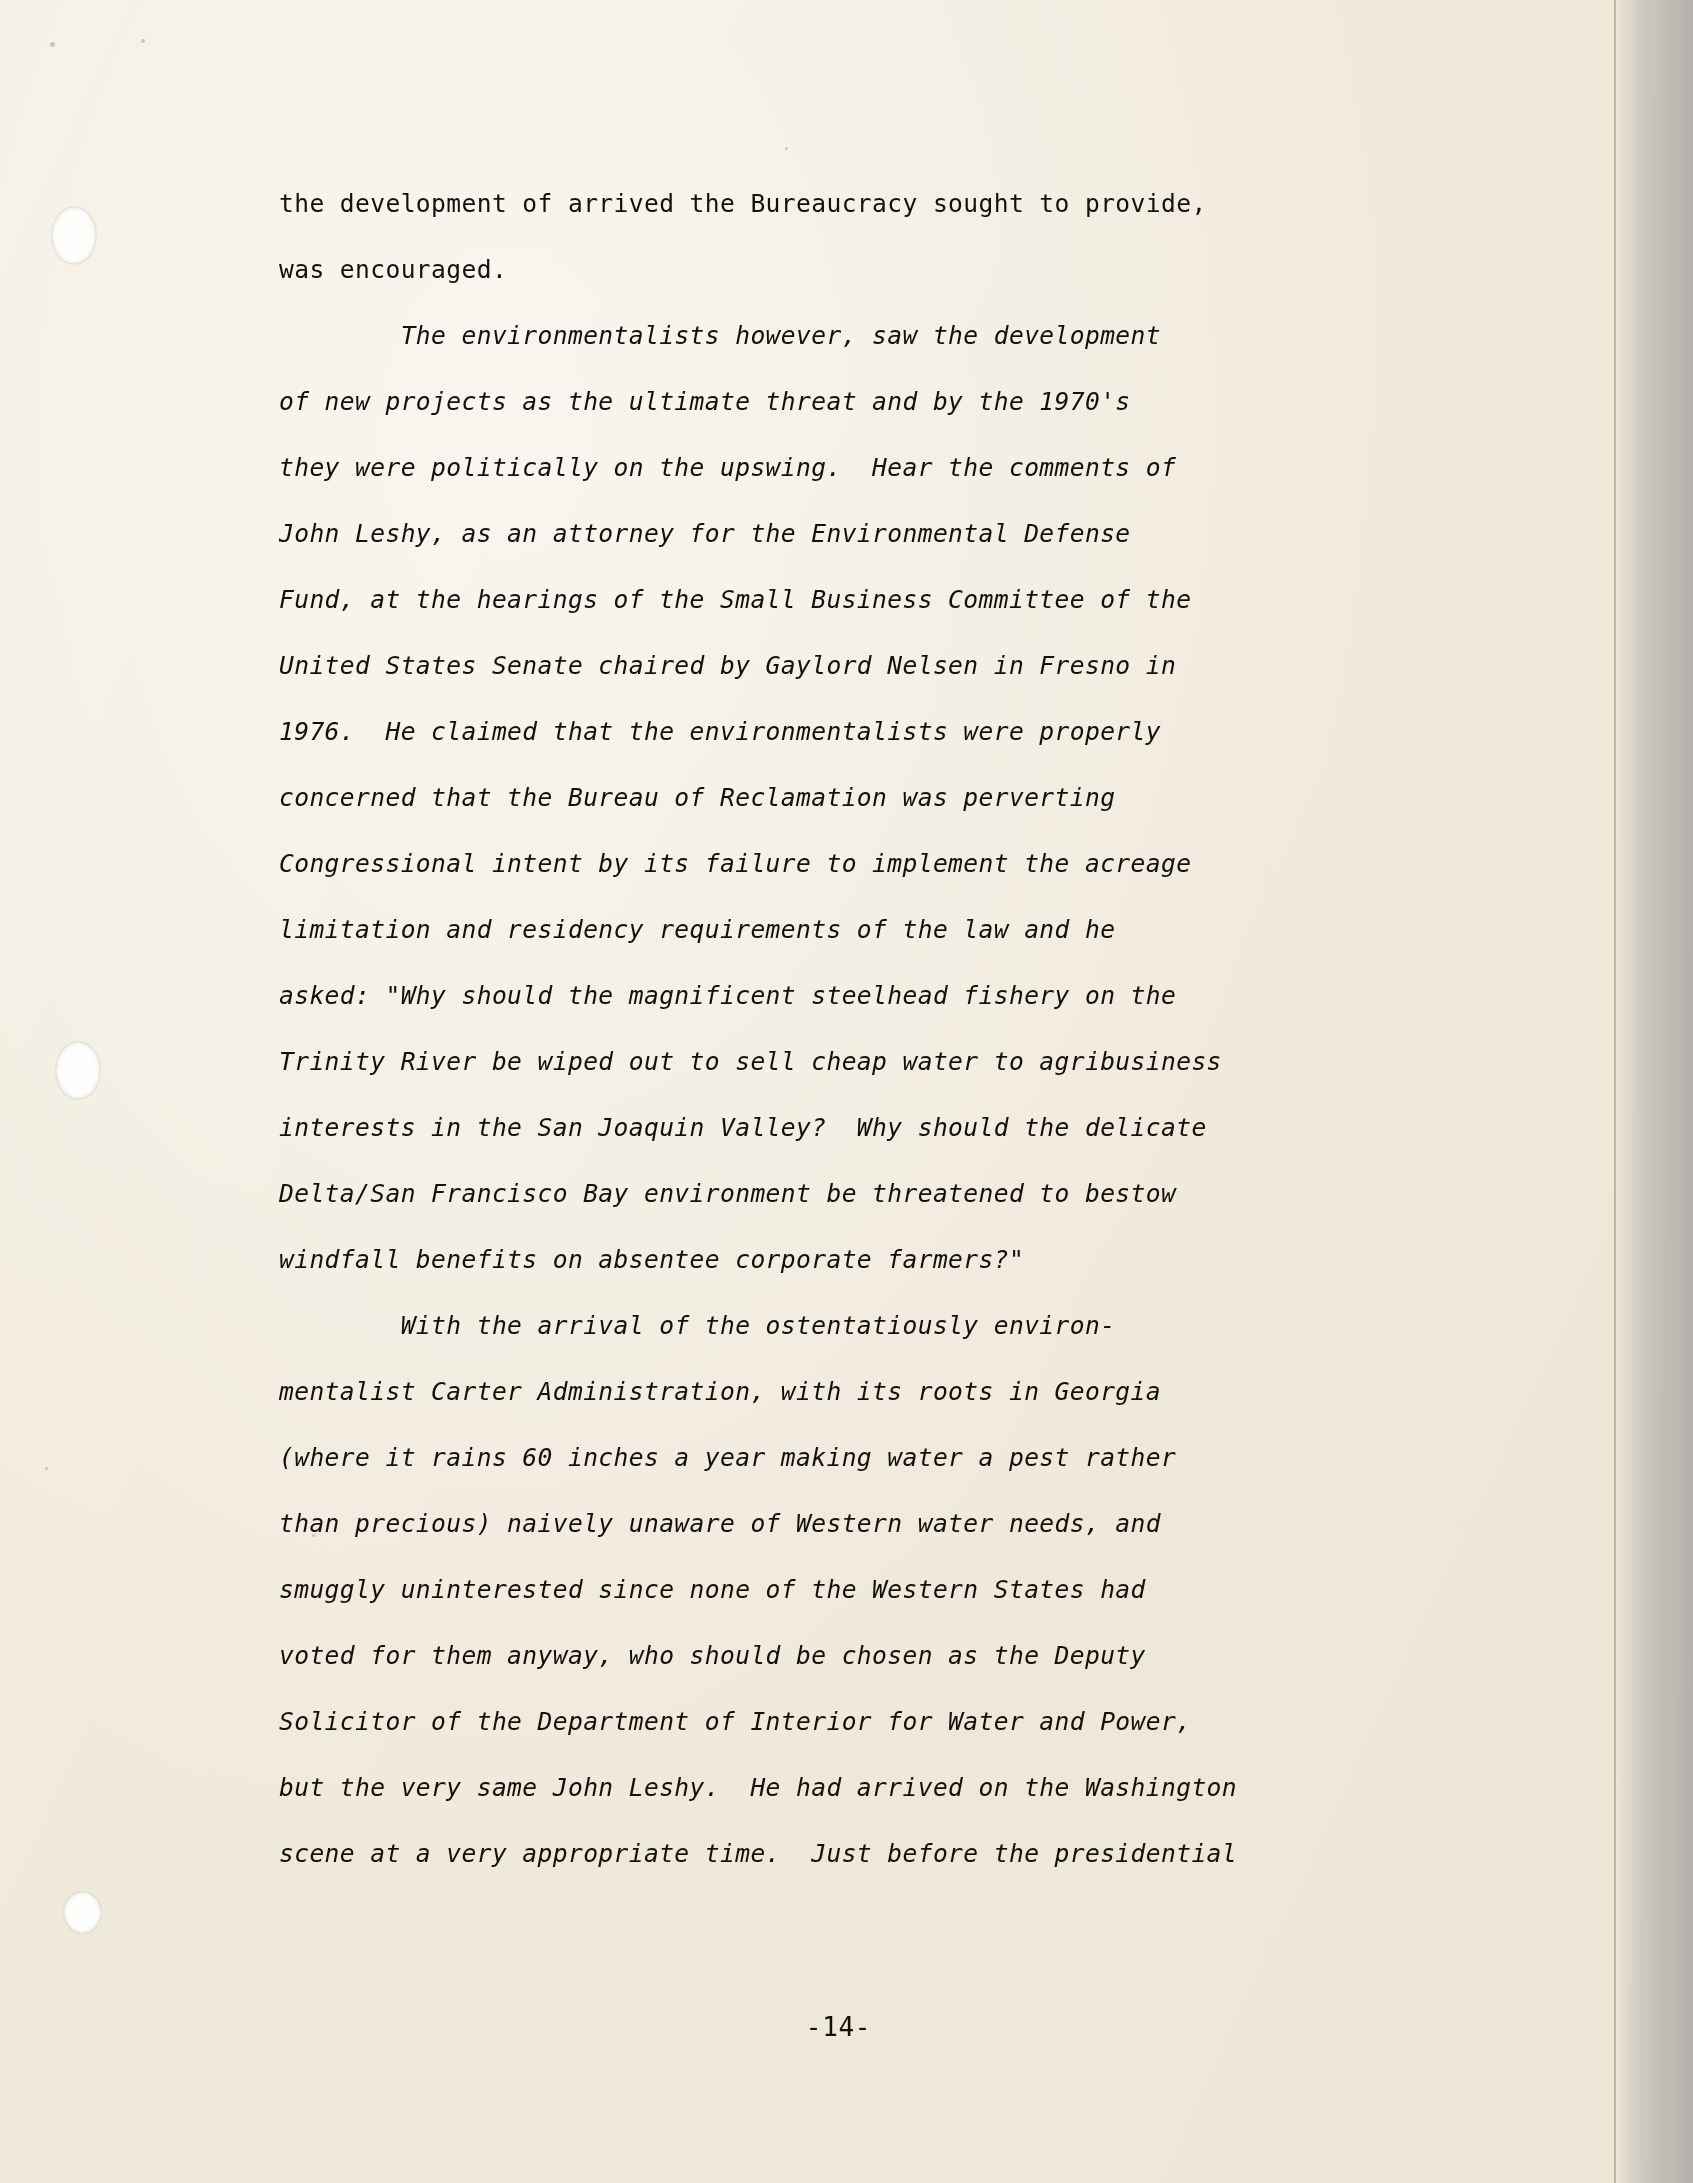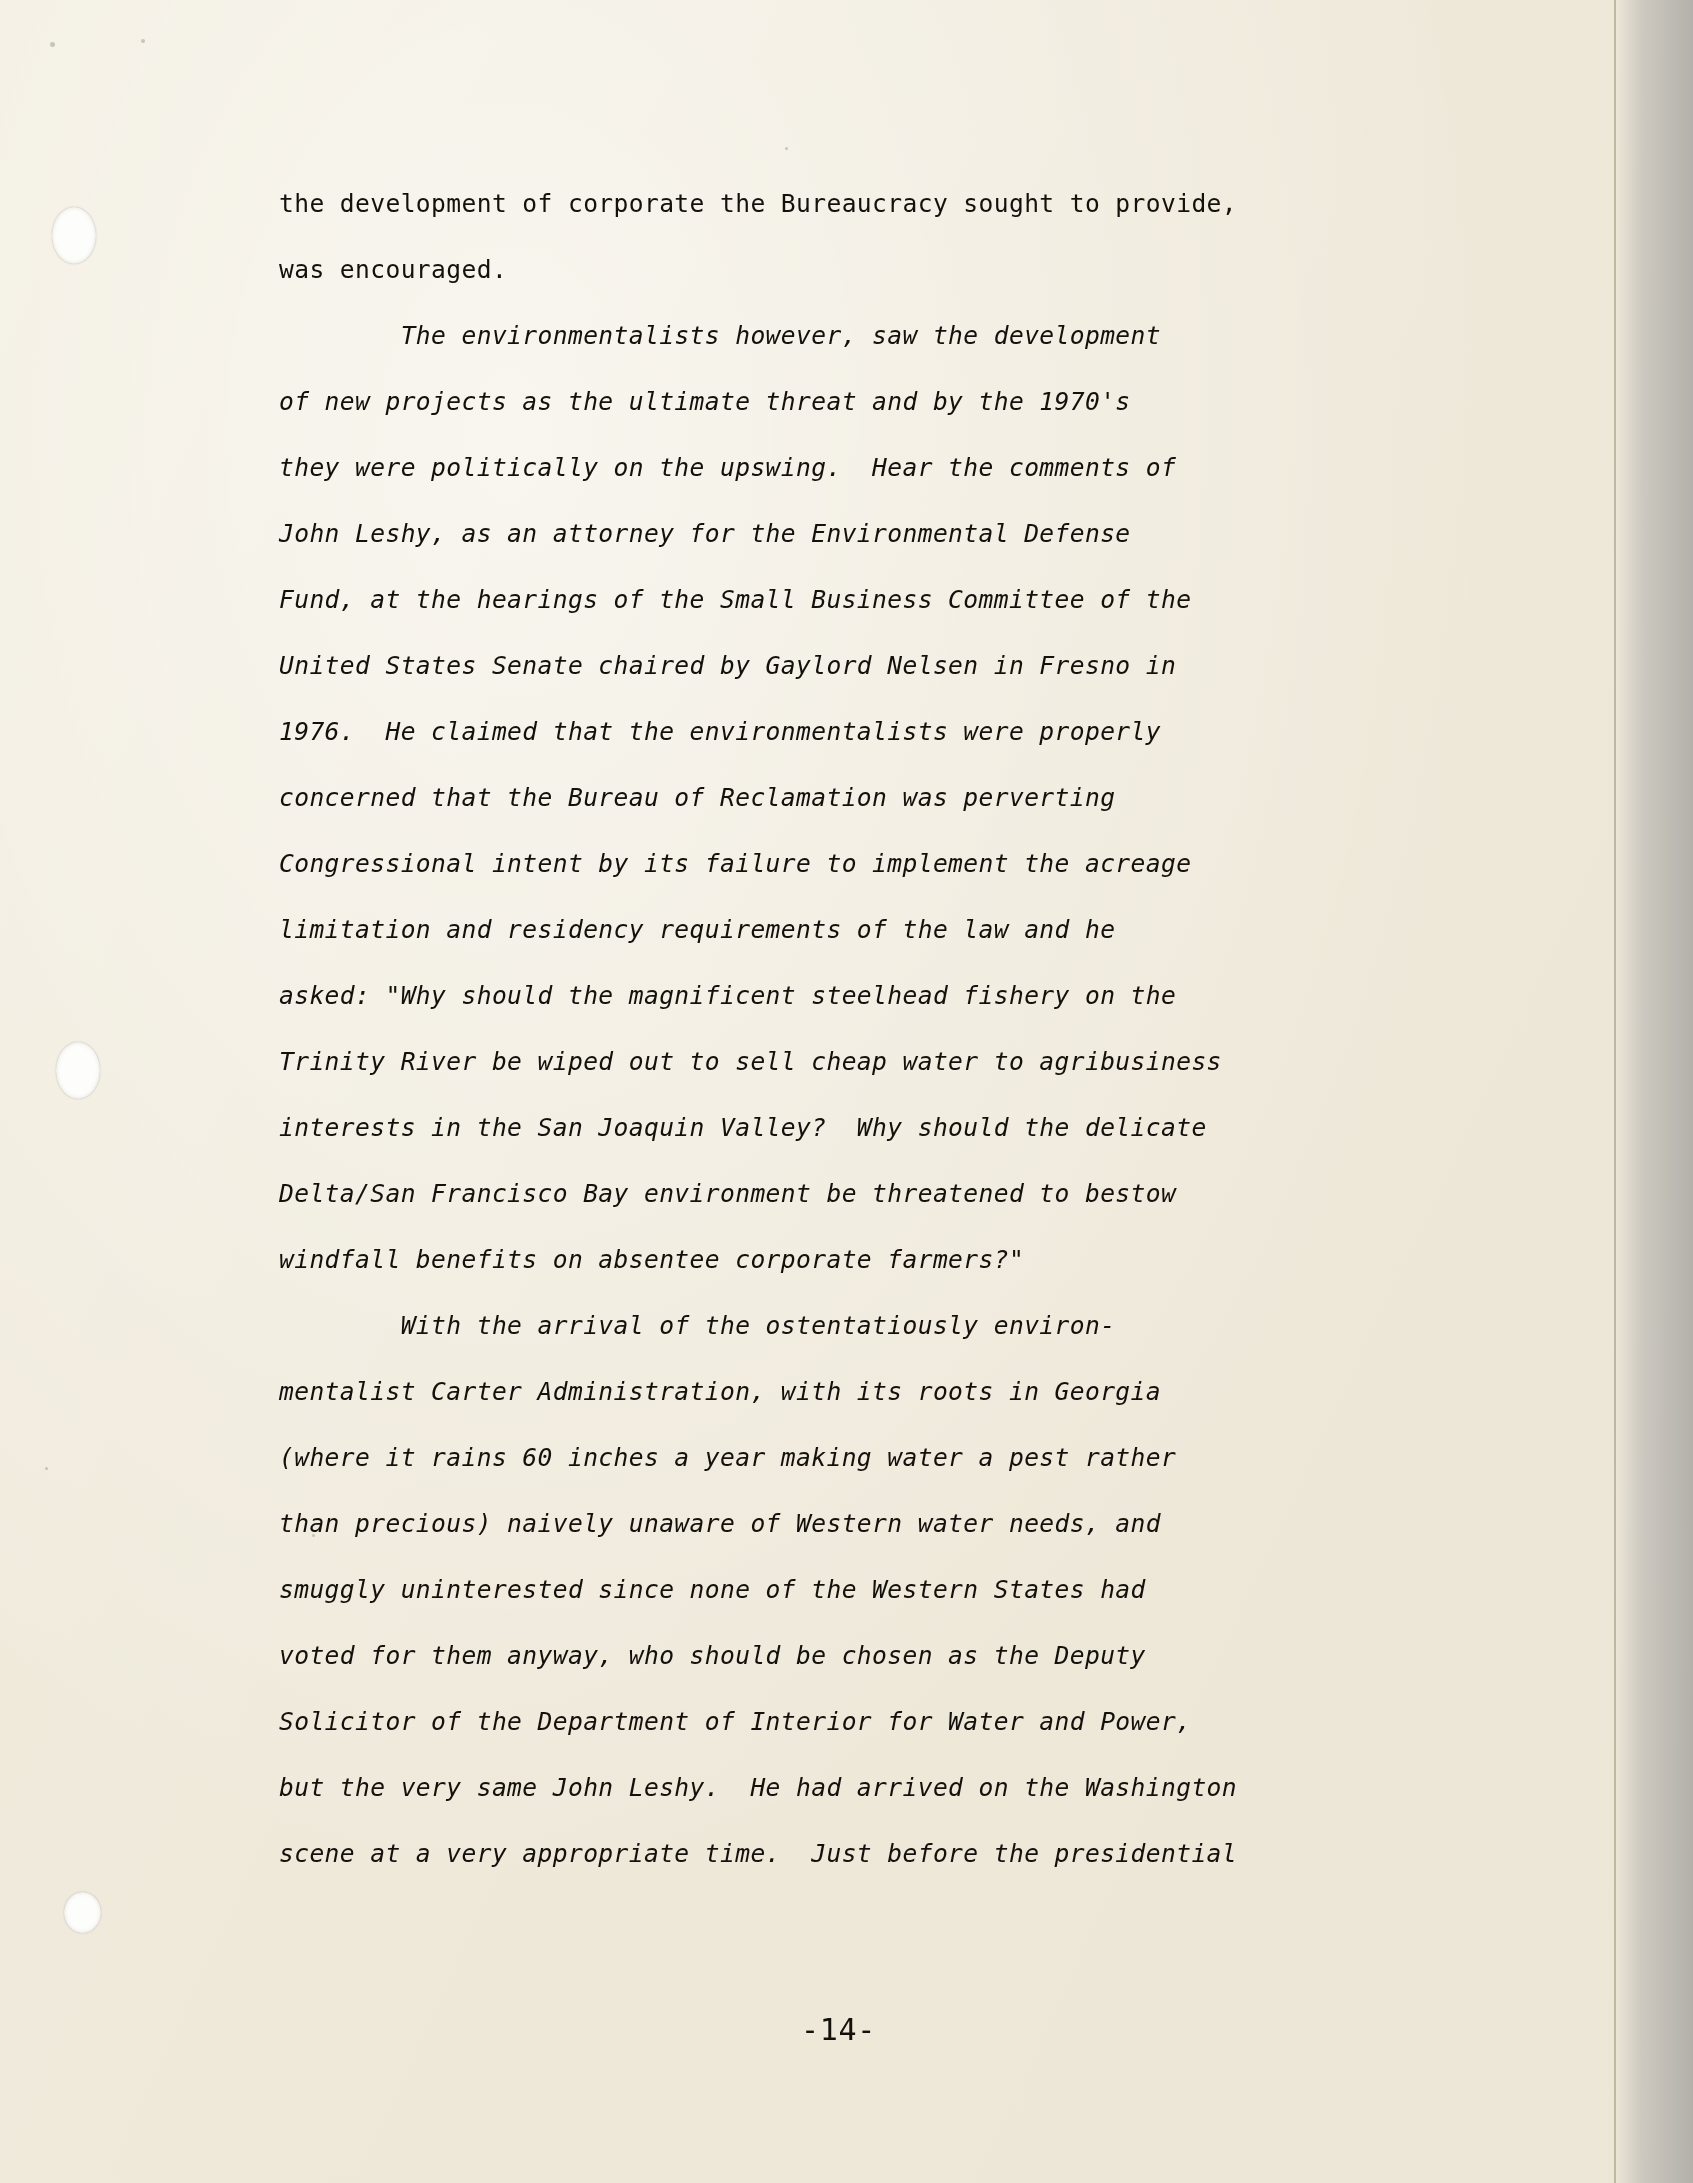--- a/index.html
+++ b/index.html
@@ -71,21 +71,21 @@
   }
   .para + .para { margin-top: 0; font-style: italic; }
 
   .page-number {
     position: absolute;
     left: 16px;
     right: 77px;
     top: 2012px;
     text-align: center;
     color: #14110d;
-    font-size: 30px;
+    font-size: 26px;
     letter-spacing: 0.7px;
     padding-left: 45px;
   }
 
   
   .speck {
     position: absolute;
     background: rgba(120,114,100,0.35);
     border-radius: 50%;
   }
@@ -100,21 +100,21 @@
   <div class="hole h2"></div>
   <div class="hole h3"></div>
 
   <div class="speck" style="left:50px; top:42px; width:4.6px; height:4.6px;"></div>
   <div class="speck" style="left:141px; top:39px; width:4px; height:4px;"></div>
   <div class="speck" style="left:785px; top:147px; width:3.3px; height:3.3px;"></div>
   <div class="speck" style="left:45px; top:1467px; width:3.3px; height:3.3px;"></div>
   <div class="speck" style="left:312px; top:1534px; width:3.3px; height:3.3px;"></div>
 
   <div class="text-block">
-    <p class="para">the development of corporate the Bureaucracy sought to provide,
+    <p class="para">the development of arrived the Bureaucracy sought to provide,
 was encouraged.</p>
     <p class="para">        The environmentalists however, saw the development
 of new projects as the ultimate threat and by the 1970's
 they were politically on the upswing.  Hear the comments of
 John Leshy, as an attorney for the Environmental Defense
 Fund, at the hearings of the Small Business Committee of the
 United States Senate chaired by Gaylord Nelsen in Fresno in
 1976.  He claimed that the environmentalists were properly
 concerned that the Bureau of Reclamation was perverting
 Congressional intent by its failure to implement the acreage

